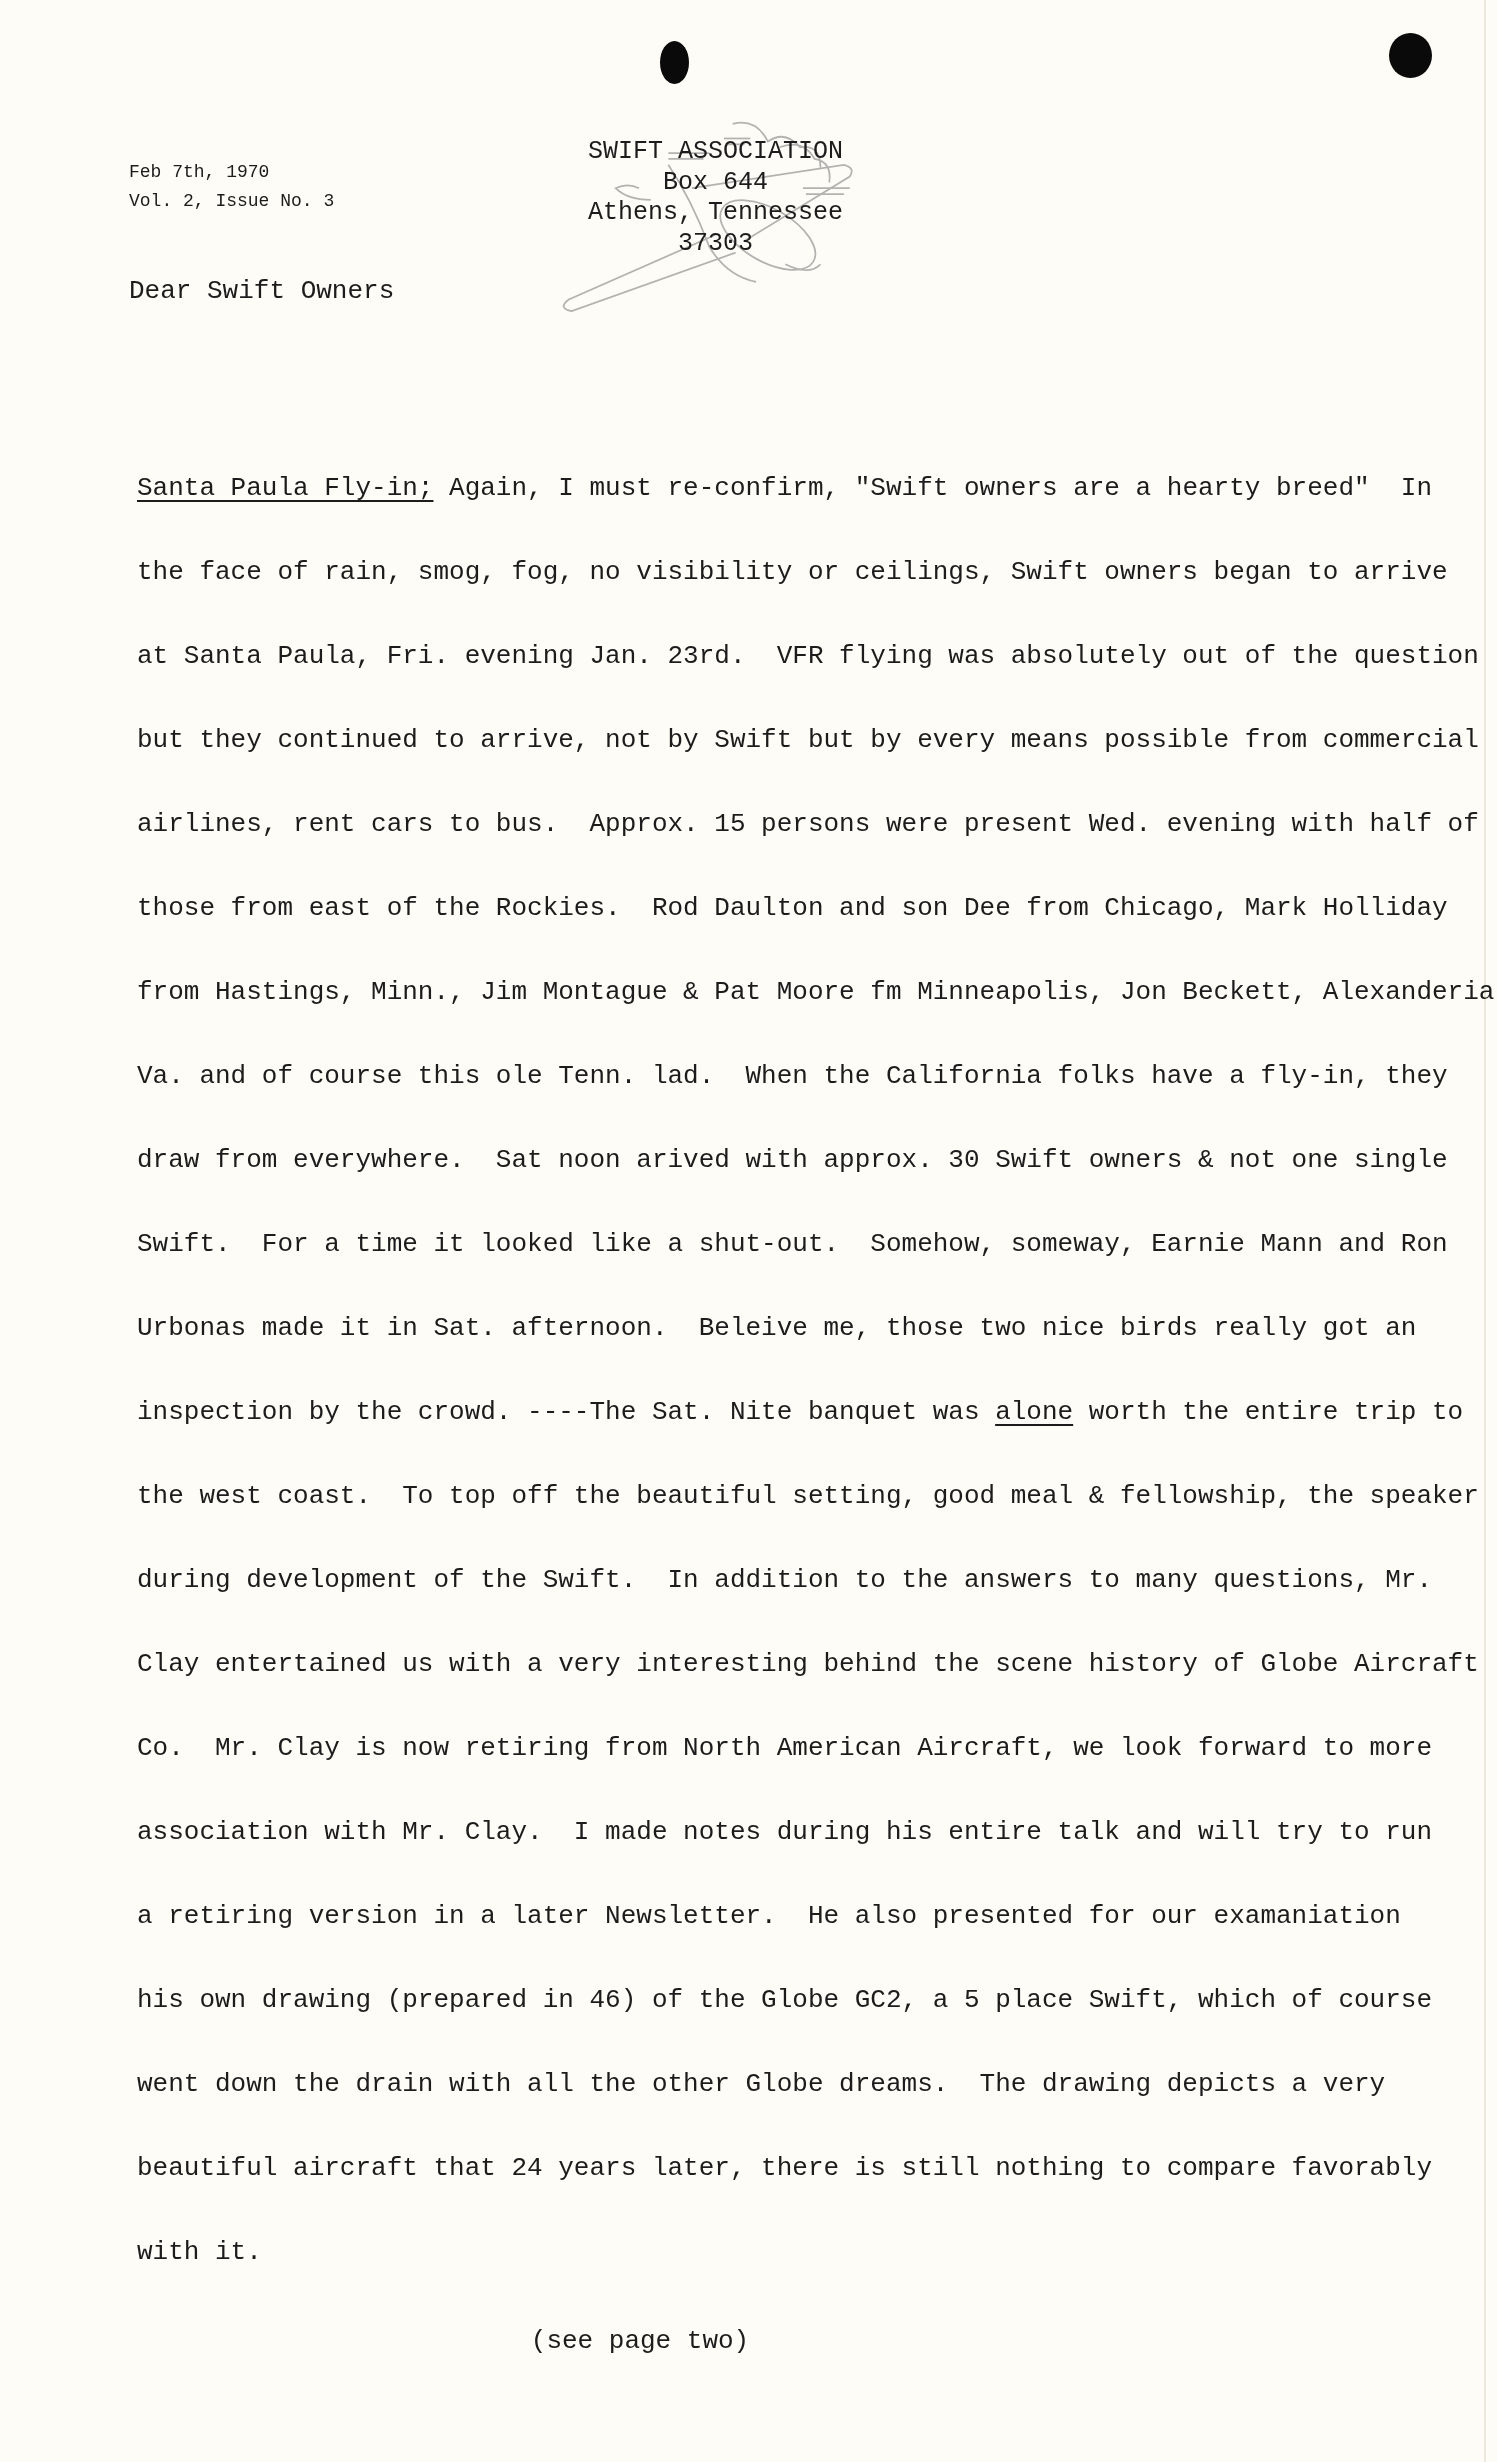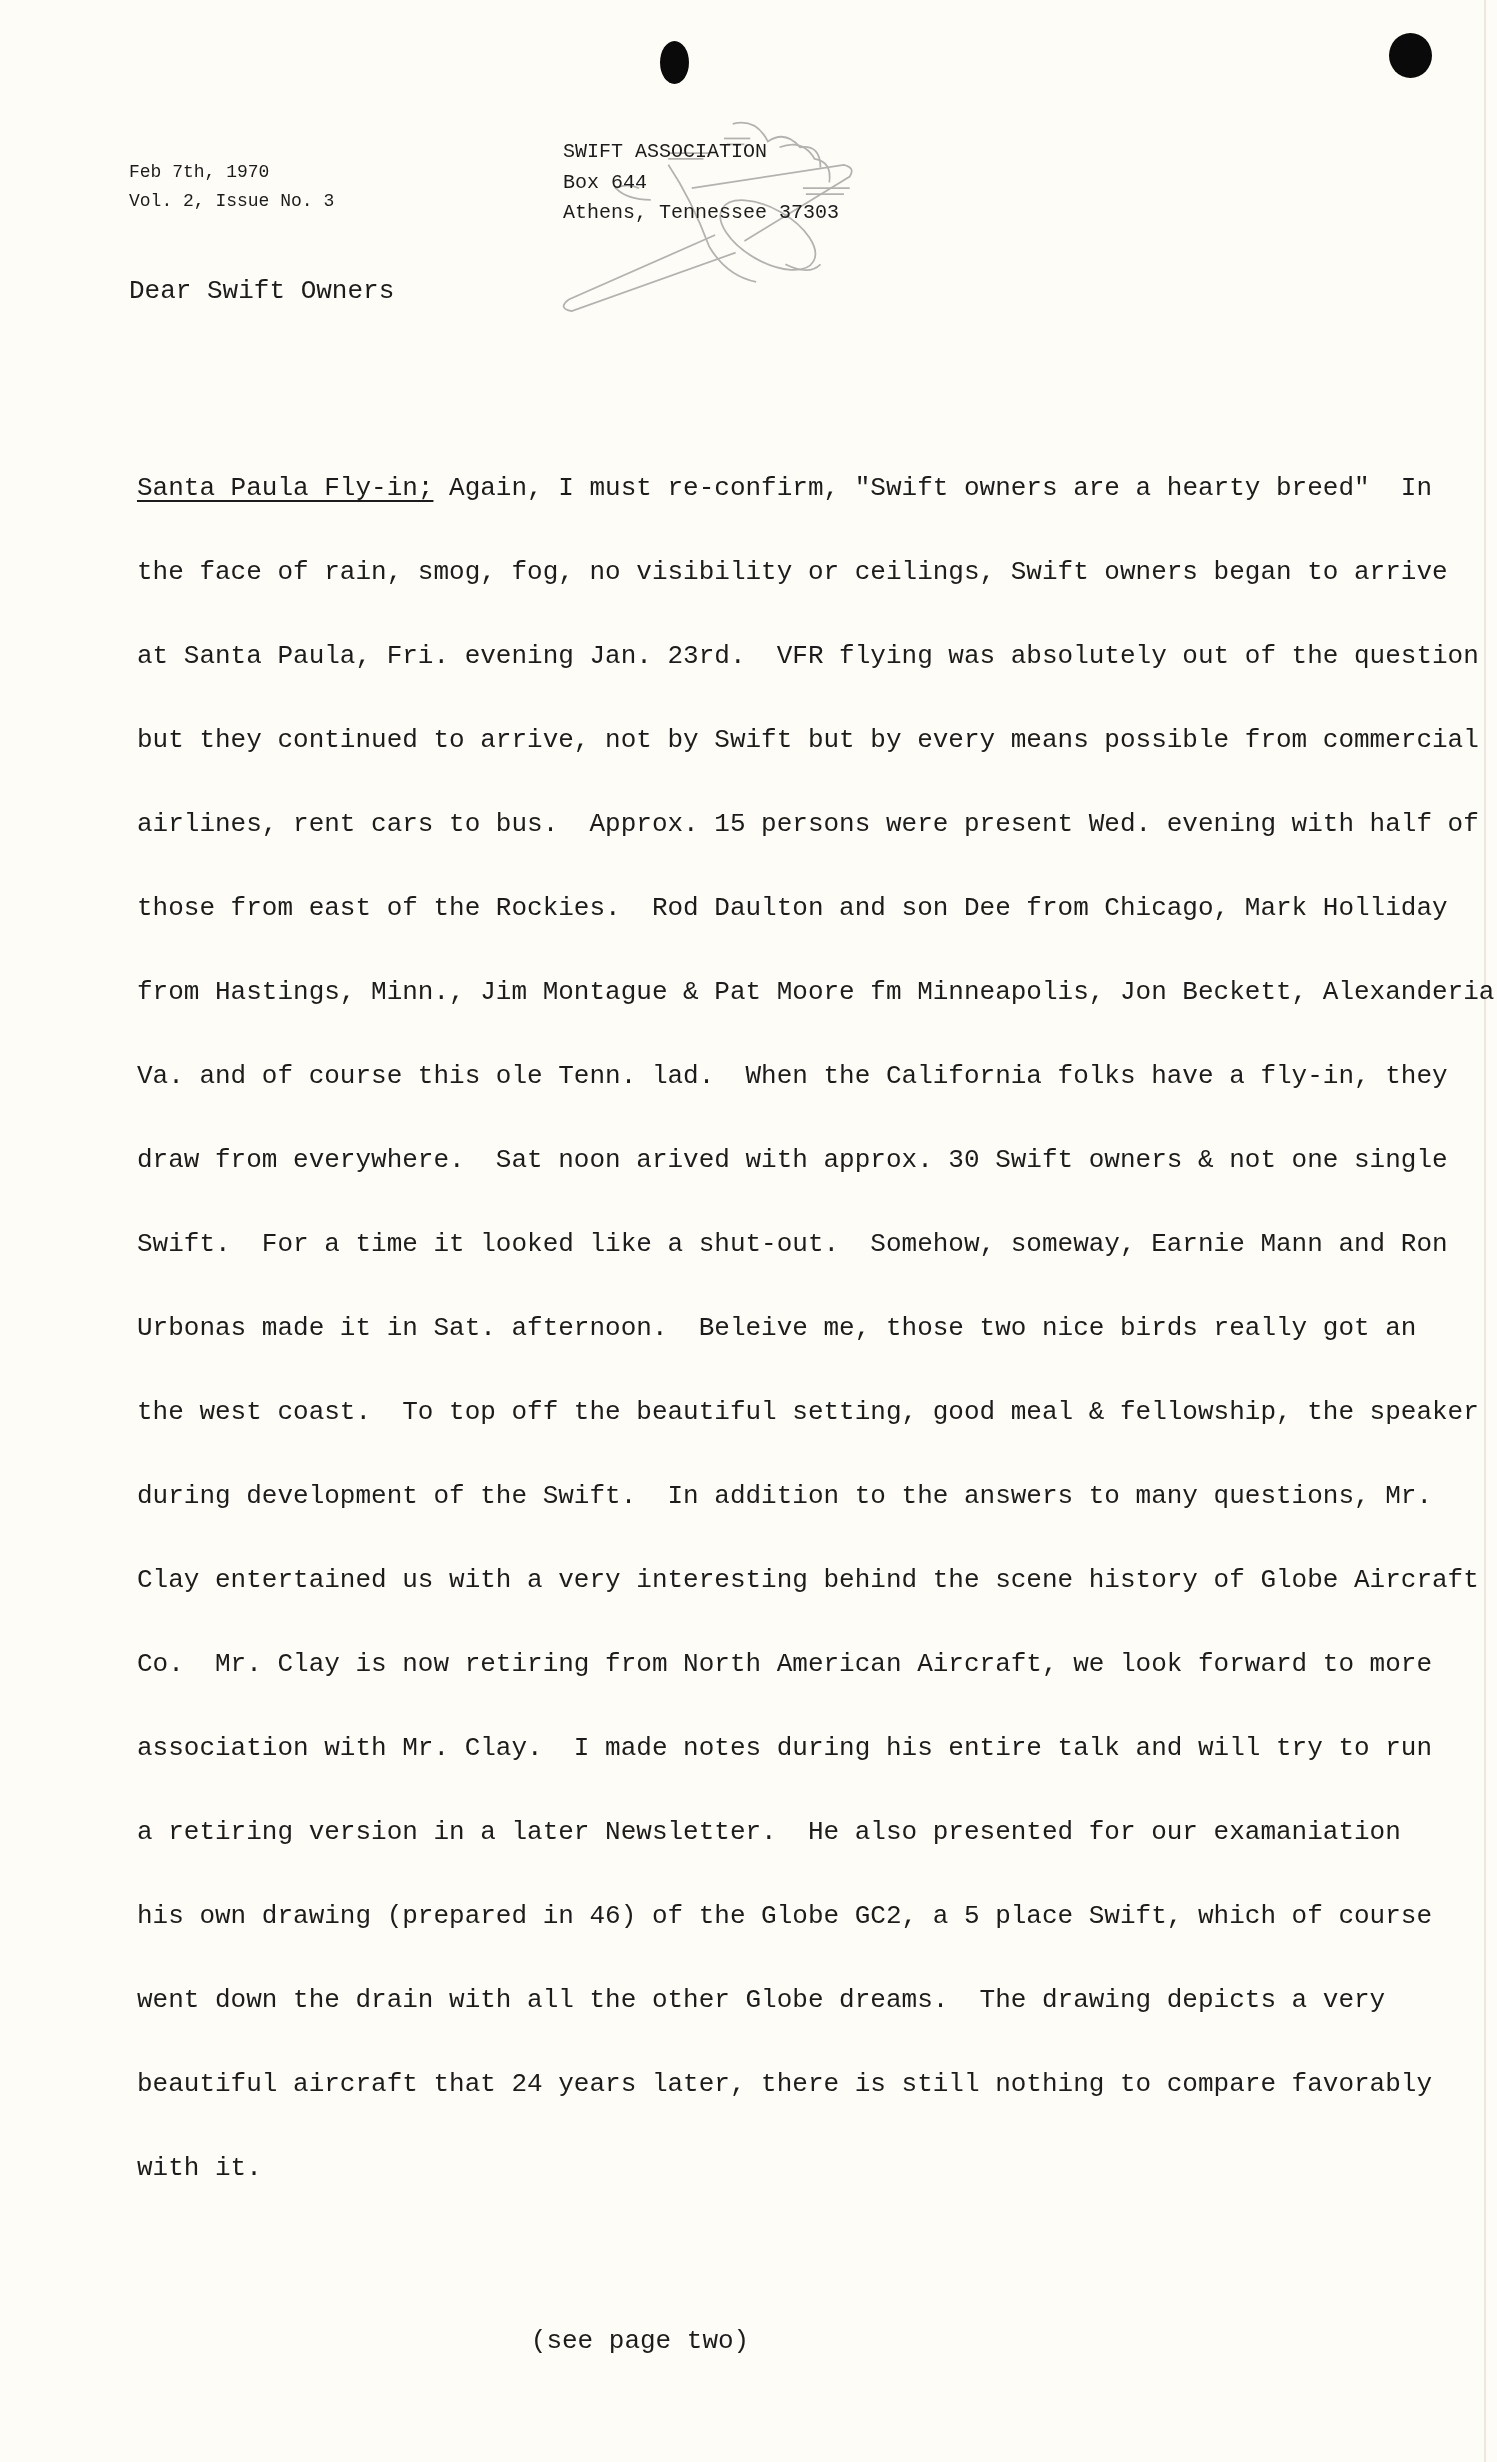--- a/index.html
+++ b/index.html
@@ -10,21 +10,21 @@
     color: #1c1c1c;
   }
   .page-edge { position: absolute; left: 1484px; top: 0; width: 1.8px; height: 2462px; background: #ece8dc; }
   .hole { position: absolute; background: #0a0a0a; border-radius: 50%; }
   .hole-1 { left: 660px; top: 41px; width: 29px; height: 43px; }
   .hole-2 { left: 1389px; top: 33px; width: 43px; height: 45px; }
 
   .dateline { position: absolute; left: 129px; top: 158px; font-size: 18px; line-height: 29px; }
   .letterhead { position: absolute; left: 551px; top: 130px; width: 329px; height: 188px; }
   .letterhead .plane { position: absolute; left: -11.7px; top: -11.7px; width: 364px; height: 199px; opacity: 0.55; }
-  .letterhead .lh-text { position: absolute; left: 12px; top: 7px; width: 329px; text-align: left; font-size: 20px; line-height: 30.5px; }
+  .letterhead .lh-text { position: absolute; left: 0; top: 7px; width: 329px; text-align: center; font-size: 25px; line-height: 30.5px; }
   .greeting { position: absolute; left: 129px; top: 276px; font-size: 26px; }
 
   .body { position: absolute; left: 129px; top: 334px; width: 1291px; font-size: 26px; line-height: 28px; white-space: pre; }
   .para { margin: 0 0 28px 0; }
   .line { display: block; margin-left: 8px; }
   .u { text-decoration: underline; text-underline-offset: 4.7px; }
 
   .footer { position: absolute; left: 0; width: 1280px; top: 2326px; text-align: center; font-size: 26px; }
 </style>
 </head>
@@ -74,20 +74,21 @@
     <span class="line">the face of rain, smog, fog, no visibility or ceilings, Swift owners began to arrive</span>
     <span class="line">at Santa Paula, Fri. evening Jan. 23rd.  VFR flying was absolutely out of the question</span>
     <span class="line">but they continued to arrive, not by Swift but by every means possible from commercial</span>
     <span class="line">airlines, rent cars to bus.  Approx. 15 persons were present Wed. evening with half of</span>
     <span class="line">those from east of the Rockies.  Rod Daulton and son Dee from Chicago, Mark Holliday</span>
     <span class="line">from Hastings, Minn., Jim Montague &amp; Pat Moore fm Minneapolis, Jon Beckett, Alexanderia</span>
     <span class="line">Va. and of course this ole Tenn. lad.  When the California folks have a fly-in, they</span>
     <span class="line">draw from everywhere.  Sat noon arived with approx. 30 Swift owners &amp; not one single</span>
     <span class="line">Swift.  For a time it looked like a shut-out.  Somehow, someway, Earnie Mann and Ron</span>
     <span class="line">Urbonas made it in Sat. afternoon.  Beleive me, those two nice birds really got an</span>
+    <span class="line"><span>inspection by the crowd. ----The Sat. Nite banquet was </span><span class="u">alone</span><span> worth the entire trip to</span></span>
     <span class="line">the west coast.  To top off the beautiful setting, good meal &amp; fellowship, the speaker</span>
     <span class="line">during development of the Swift.  In addition to the answers to many questions, Mr.</span>
     <span class="line">Clay entertained us with a very interesting behind the scene history of Globe Aircraft</span>
     <span class="line">Co.  Mr. Clay is now retiring from North American Aircraft, we look forward to more</span>
     <span class="line">association with Mr. Clay.  I made notes during his entire talk and will try to run</span>
     <span class="line">a retiring version in a later Newsletter.  He also presented for our examaniation</span>
     <span class="line">his own drawing (prepared in 46) of the Globe GC2, a 5 place Swift, which of course</span>
     <span class="line">went down the drain with all the other Globe dreams.  The drawing depicts a very</span>
     <span class="line">beautiful aircraft that 24 years later, there is still nothing to compare favorably</span>
     <span class="line">with it.</span>

